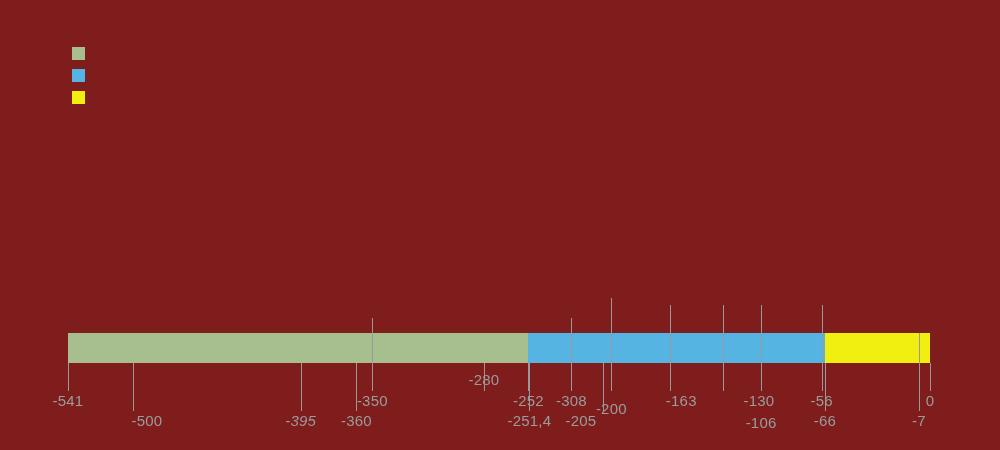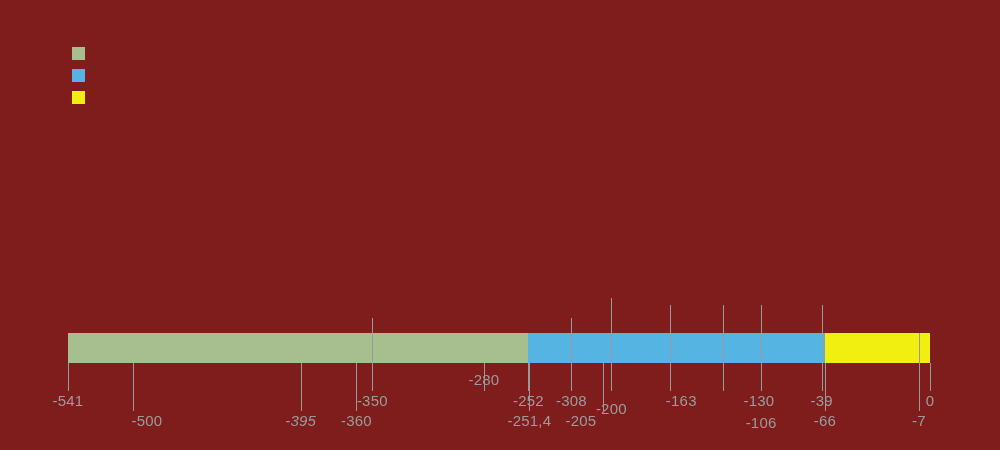--- a/index.html
+++ b/index.html
@@ -58,21 +58,21 @@
       <div class="tick-label" style="left: 533px; top: 412px; color: rgb(155, 155, 155);">-205</div>
       <div class="tick-line" style="left: 611.331px; top: 298px; height: 93px; background: rgb(153, 153, 153);"></div>
       <div class="tick-label" style="left: 563.331px; top: 400px; color: rgb(155, 155, 155);">-200</div>
       <div class="tick-line" style="left: 670.285px; top: 305px; height: 86px; background: rgb(153, 153, 153);"></div>
       <div class="tick-label" style="left: 622.285px; top: 392px; color: rgb(155, 155, 155); margin-left: 11px;">-163</div>
       <div class="tick-line" style="left: 722.865px; top: 305px; height: 86px; background: rgb(153, 153, 153);"></div>
       <div class="tick-label" style="left: 674.865px; top: 392px; color: rgb(155, 155, 155); margin-left: 36px;">-130</div>
       <div class="tick-line" style="left: 761.105px; top: 305px; height: 86px; background: rgb(153, 153, 153);"></div>
       <div class="tick-label" style="left: 713.105px; top: 392px; color: rgb(155, 155, 155); margin-top: 22px;">-106</div>
       <div class="tick-line" style="left: 821.652px; top: 305px; height: 86px; background: rgb(153, 153, 153);"></div>
-      <div class="tick-label" style="left: 773.652px; top: 392px; color: rgb(155, 155, 155);">-39</div>
+      <div class="tick-label" style="left: 773.652px; top: 392px; color: rgb(155, 155, 155);">-56</div>
       <div class="tick-line" style="left: 824.839px; top: 363px; height: 48px; background: rgb(153, 153, 153);"></div>
       <div class="tick-label" style="left: 776.839px; top: 412px; color: rgb(155, 155, 155);">-66</div>
       <div class="tick-line" style="left: 918.847px; top: 333px; height: 78px; background: rgb(153, 153, 153);"></div>
       <div class="tick-label" style="left: 870.847px; top: 412px; color: rgb(155, 155, 155);">-7</div>
       <div class="tick-line" style="left: 930px; top: 363px; height: 28px; background: rgb(153, 153, 153);"></div>
       <div class="tick-label" style="left: 882px; top: 392px; color: rgb(155, 155, 155);">0</div>
     </div>
 </div>
 
 </body></html>

